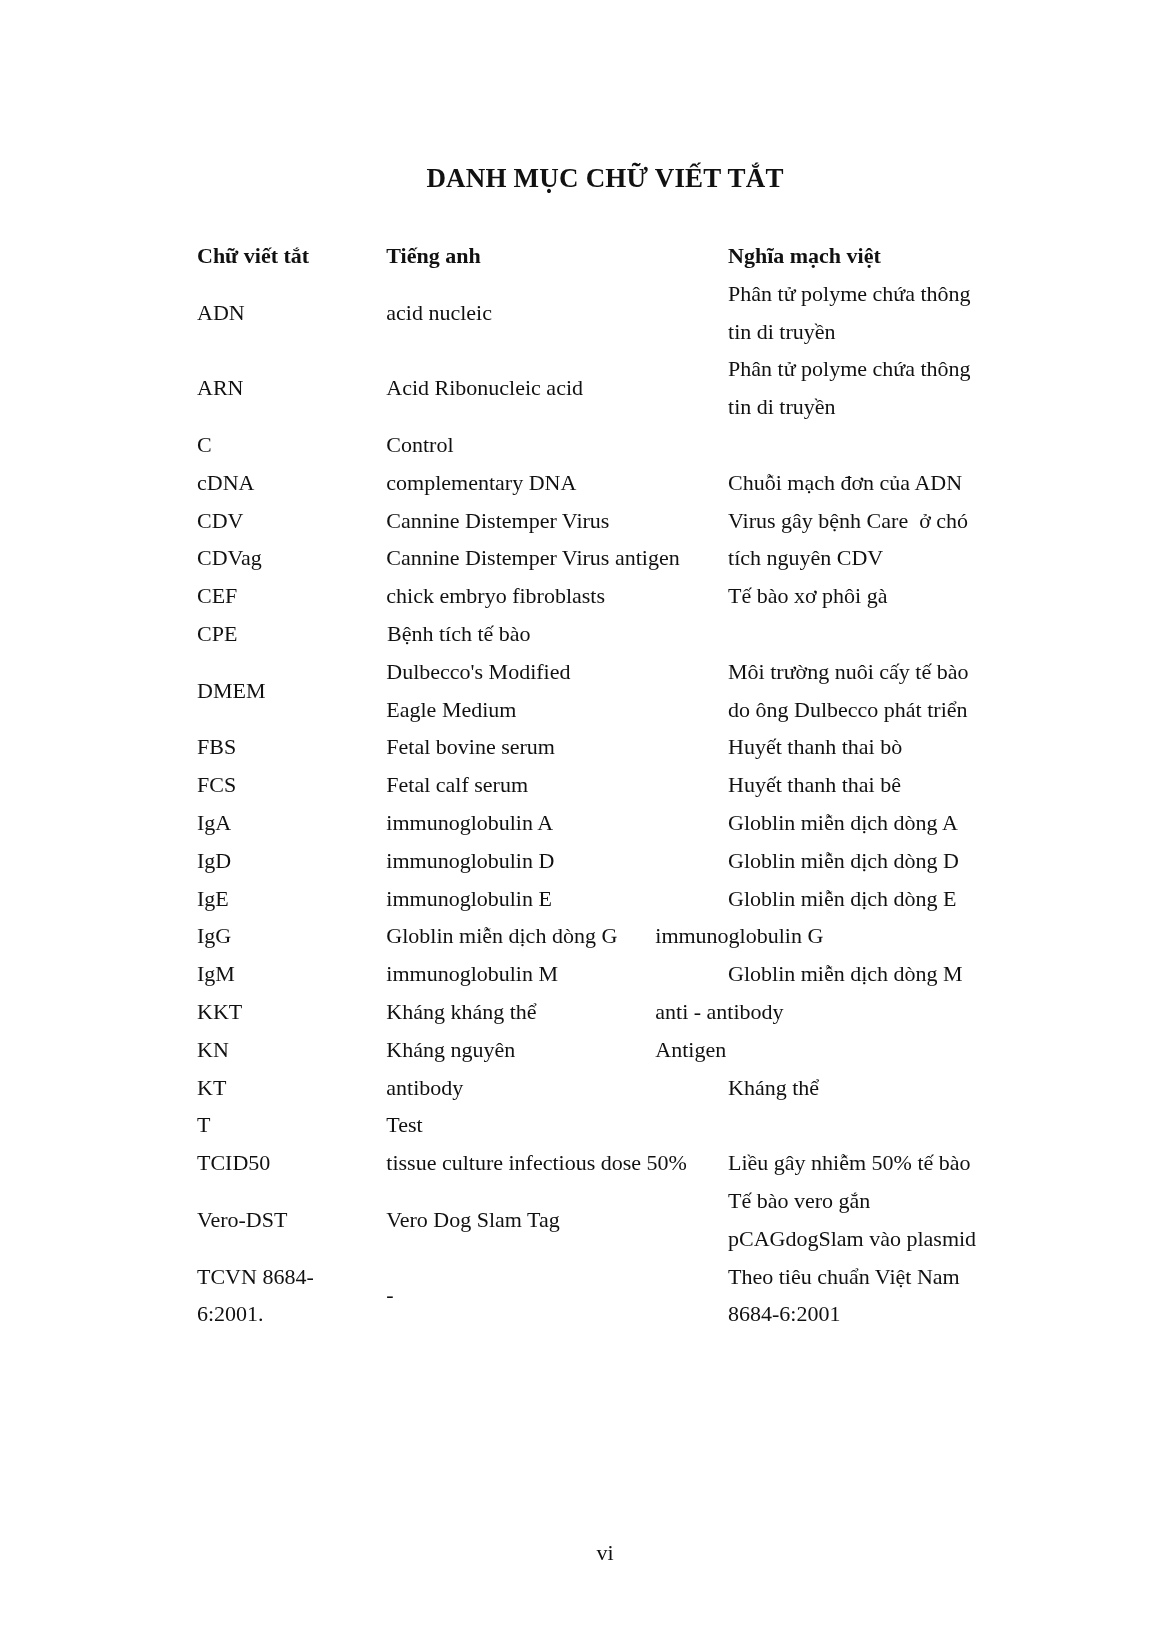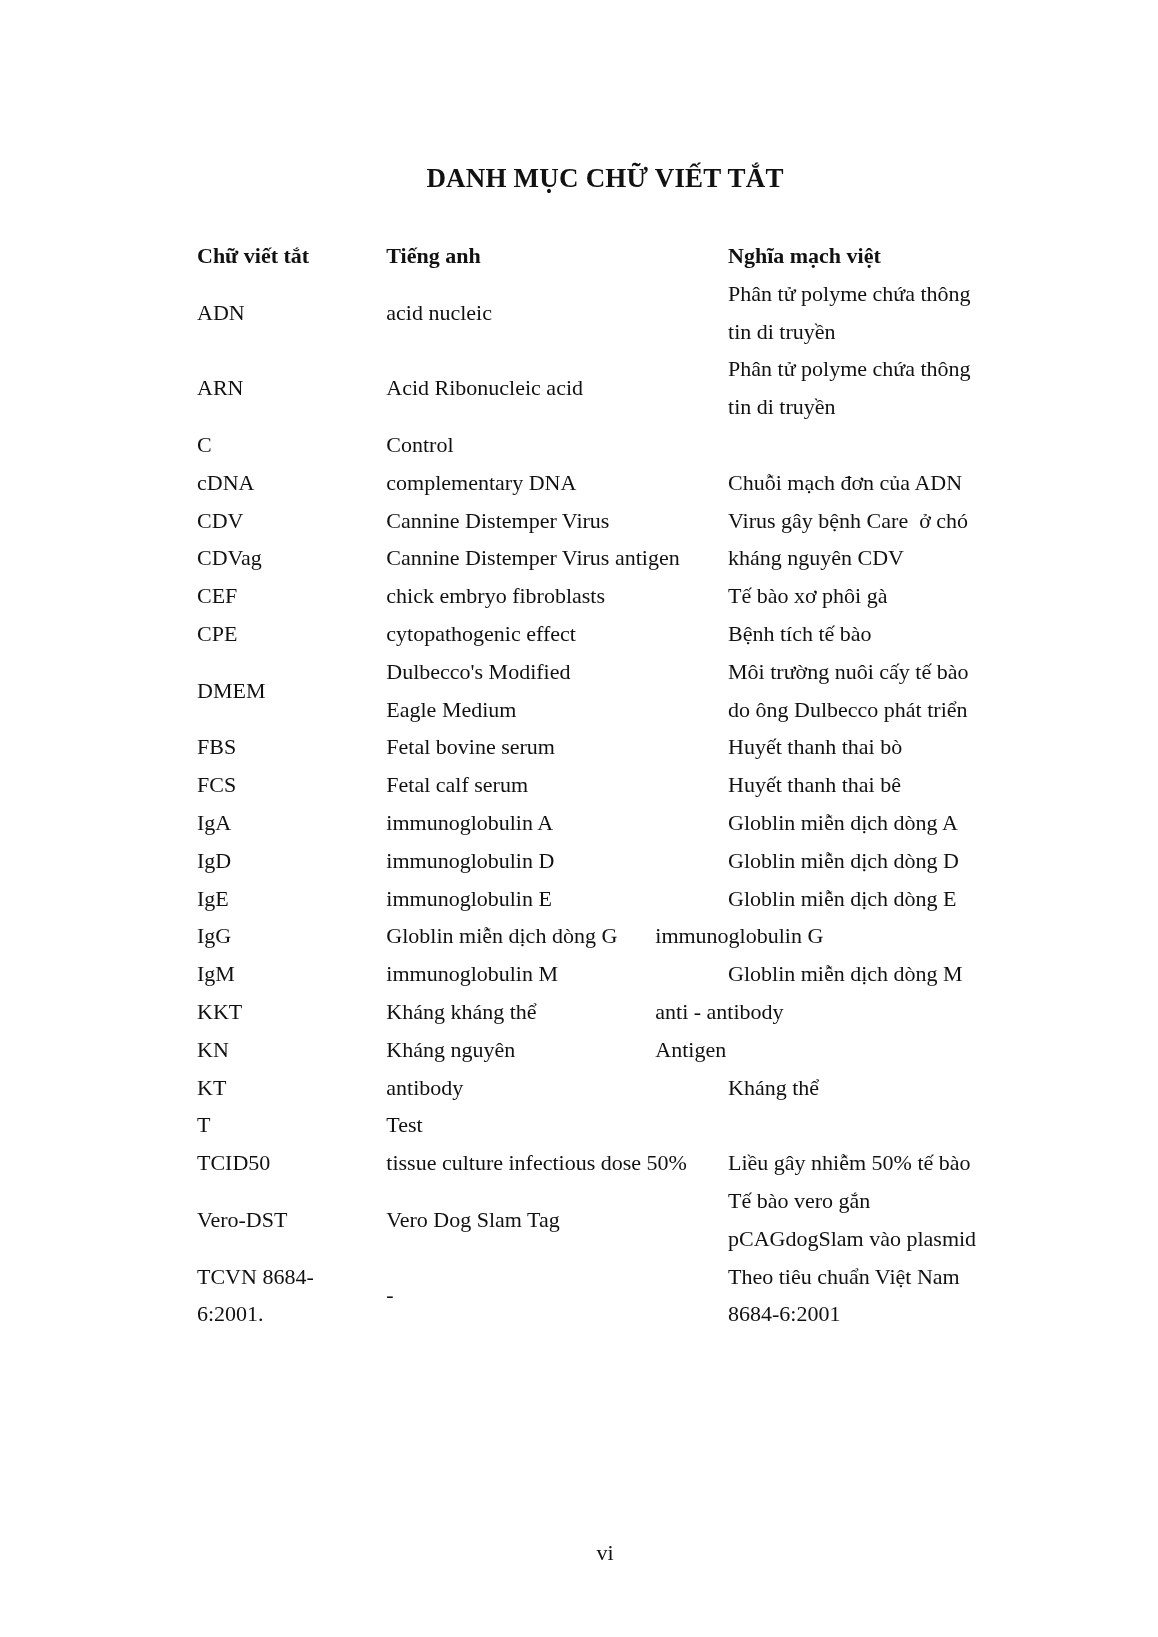--- a/index.html
+++ b/index.html
@@ -97,30 +97,29 @@
     <div class="cell c3">Chuỗi mạch đơn của ADN</div>
   </div>
         <div class="row">
     <div class="cell c1">CDV</div>
     <div class="cell c2">Cannine Distemper Virus</div>
     <div class="cell c3">Virus gây bệnh Care  ở chó</div>
   </div>
         <div class="row">
     <div class="cell c1">CDVag</div>
     <div class="cell c2">Cannine Distemper Virus antigen</div>
-    <div class="cell c3">kháng nguyên CDV</div>
+    <div class="cell c3">tích nguyên CDV</div>
   </div>
         <div class="row">
     <div class="cell c1">CEF</div>
     <div class="cell c2">chick embryo fibroblasts</div>
     <div class="cell c3">Tế bào xơ phôi gà</div>
   </div>
         <div class="row">
     <div class="cell c1">CPE</div>
-    <div class="cell c2">cytopathogenic effect</div>
     <div class="cell c3">Bệnh tích tế bào</div>
   </div>
         <div class="row">
     <div class="cell c1">DMEM</div>
     <div class="cell c2">Dulbecco's Modified
 Eagle Medium</div>
     <div class="cell c3">Môi trường nuôi cấy tế bào
 do ông Dulbecco phát triển</div>
   </div>
         <div class="row">

